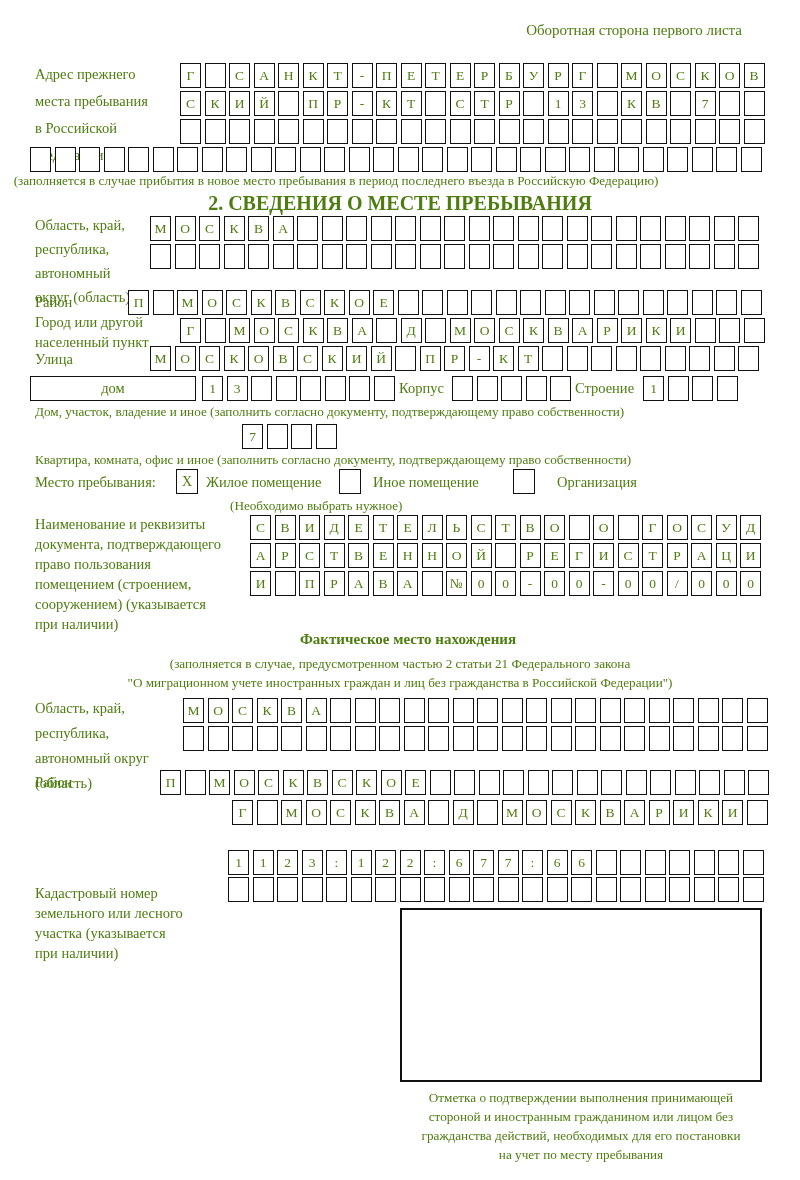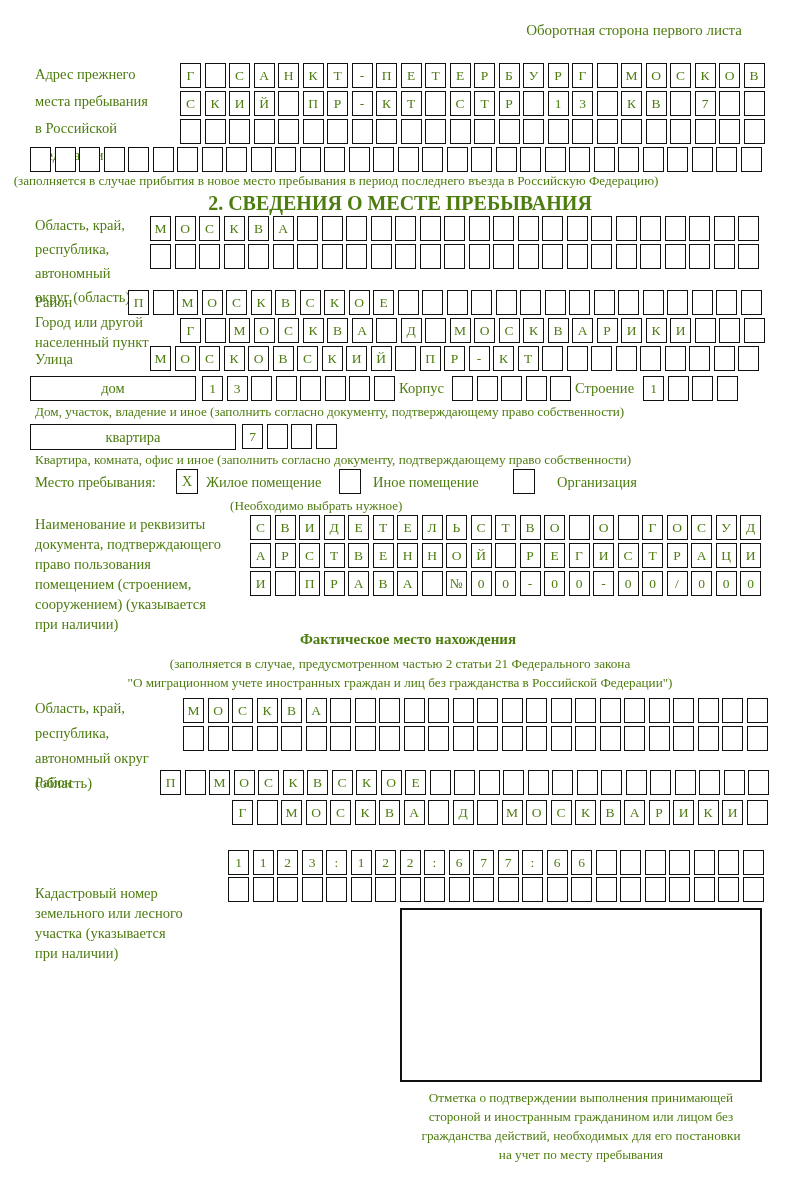--- a/index.html
+++ b/index.html
@@ -322,21 +322,20 @@
     </div>
   <div class="abs label" style="left:575px;top:378px;">Строение</div>
   <div class="cellrow" style="left:643px;top:376px;">
       <span class="cell">1</span>
       <span class="cell"></span>
       <span class="cell"></span>
       <span class="cell"></span>
     </div>
   <div class="abs caption" style="left:35px;top:404px;">Дом, участок, владение и иное (заполнить согласно документу, подтверждающему право собственности)</div>
 
-  <div class="bigbox" style="left:30px;top:424px;width:206px;height:26px;">квартира</div>
   <div class="cellrow" style="left:242px;top:424px;">
       <span class="cell">7</span>
       <span class="cell"></span>
       <span class="cell"></span>
       <span class="cell"></span>
     </div>
   <div class="abs caption" style="left:35px;top:452px;">Квартира, комната, офис и иное (заполнить согласно документу, подтверждающему право собственности)</div>
 
   <div class="abs label" style="left:35px;top:472px;">Место пребывания:</div>
   <div class="checkbox" style="left:176px;top:469px;">X</div>

